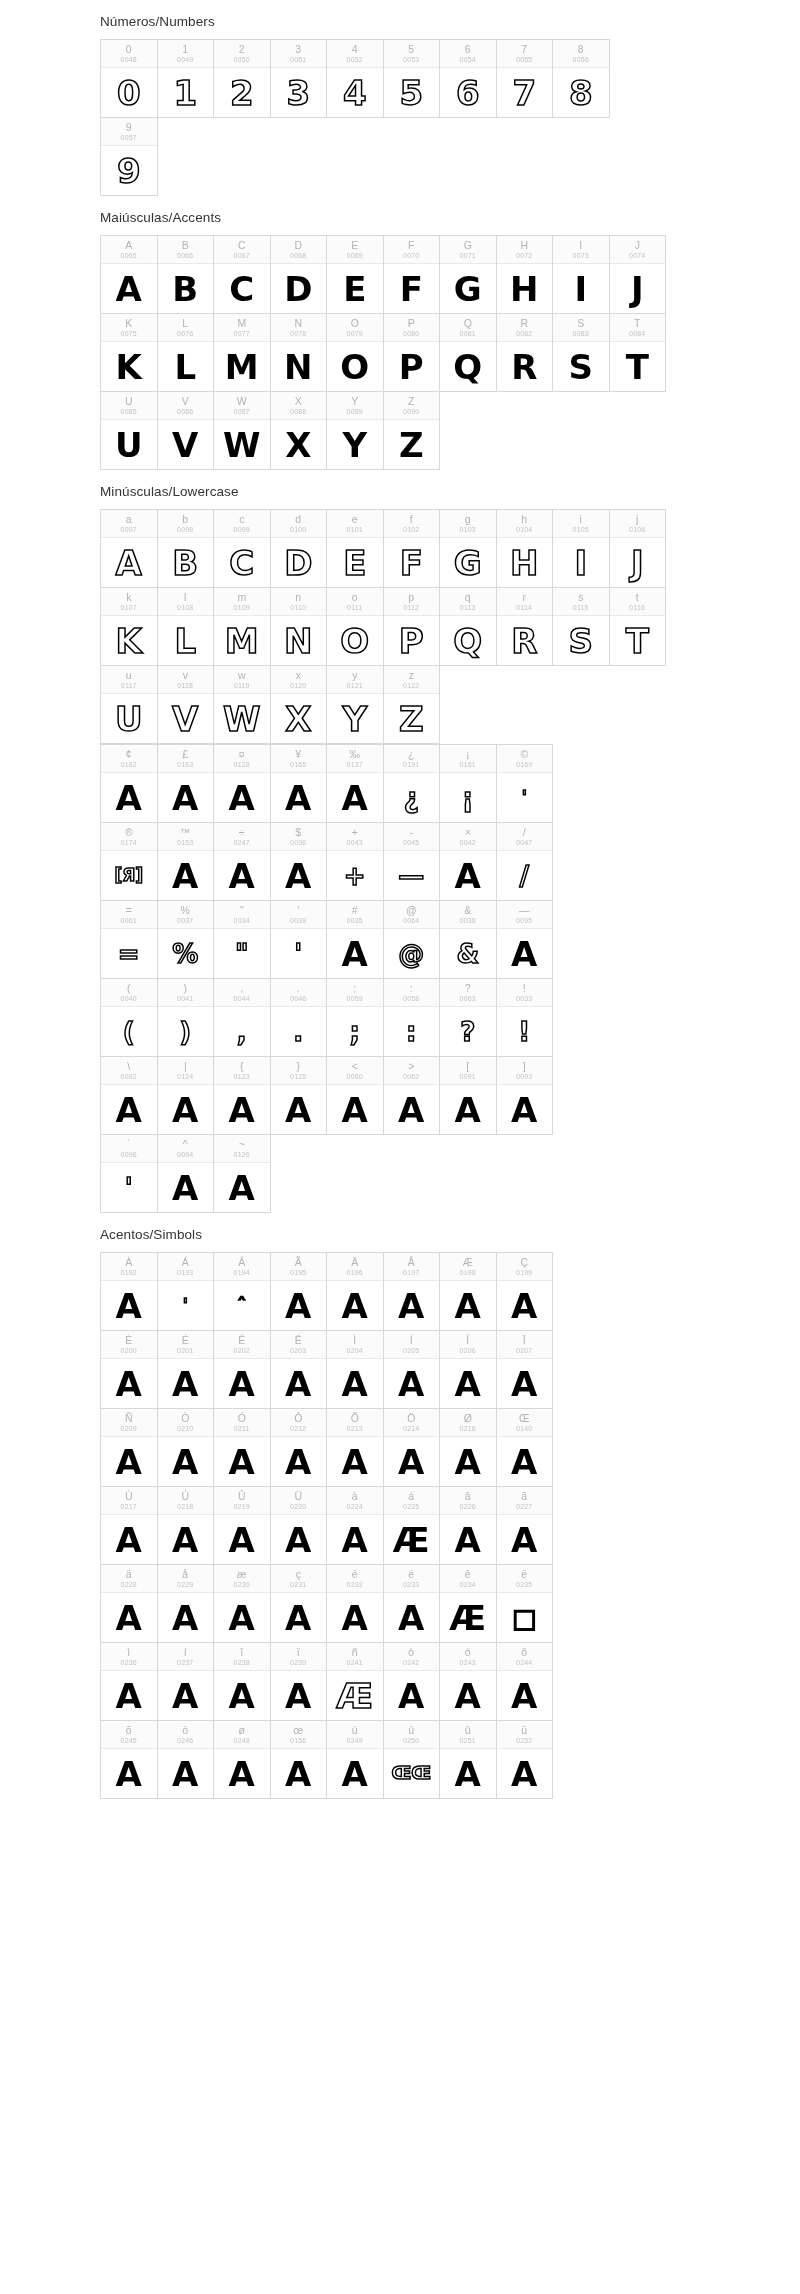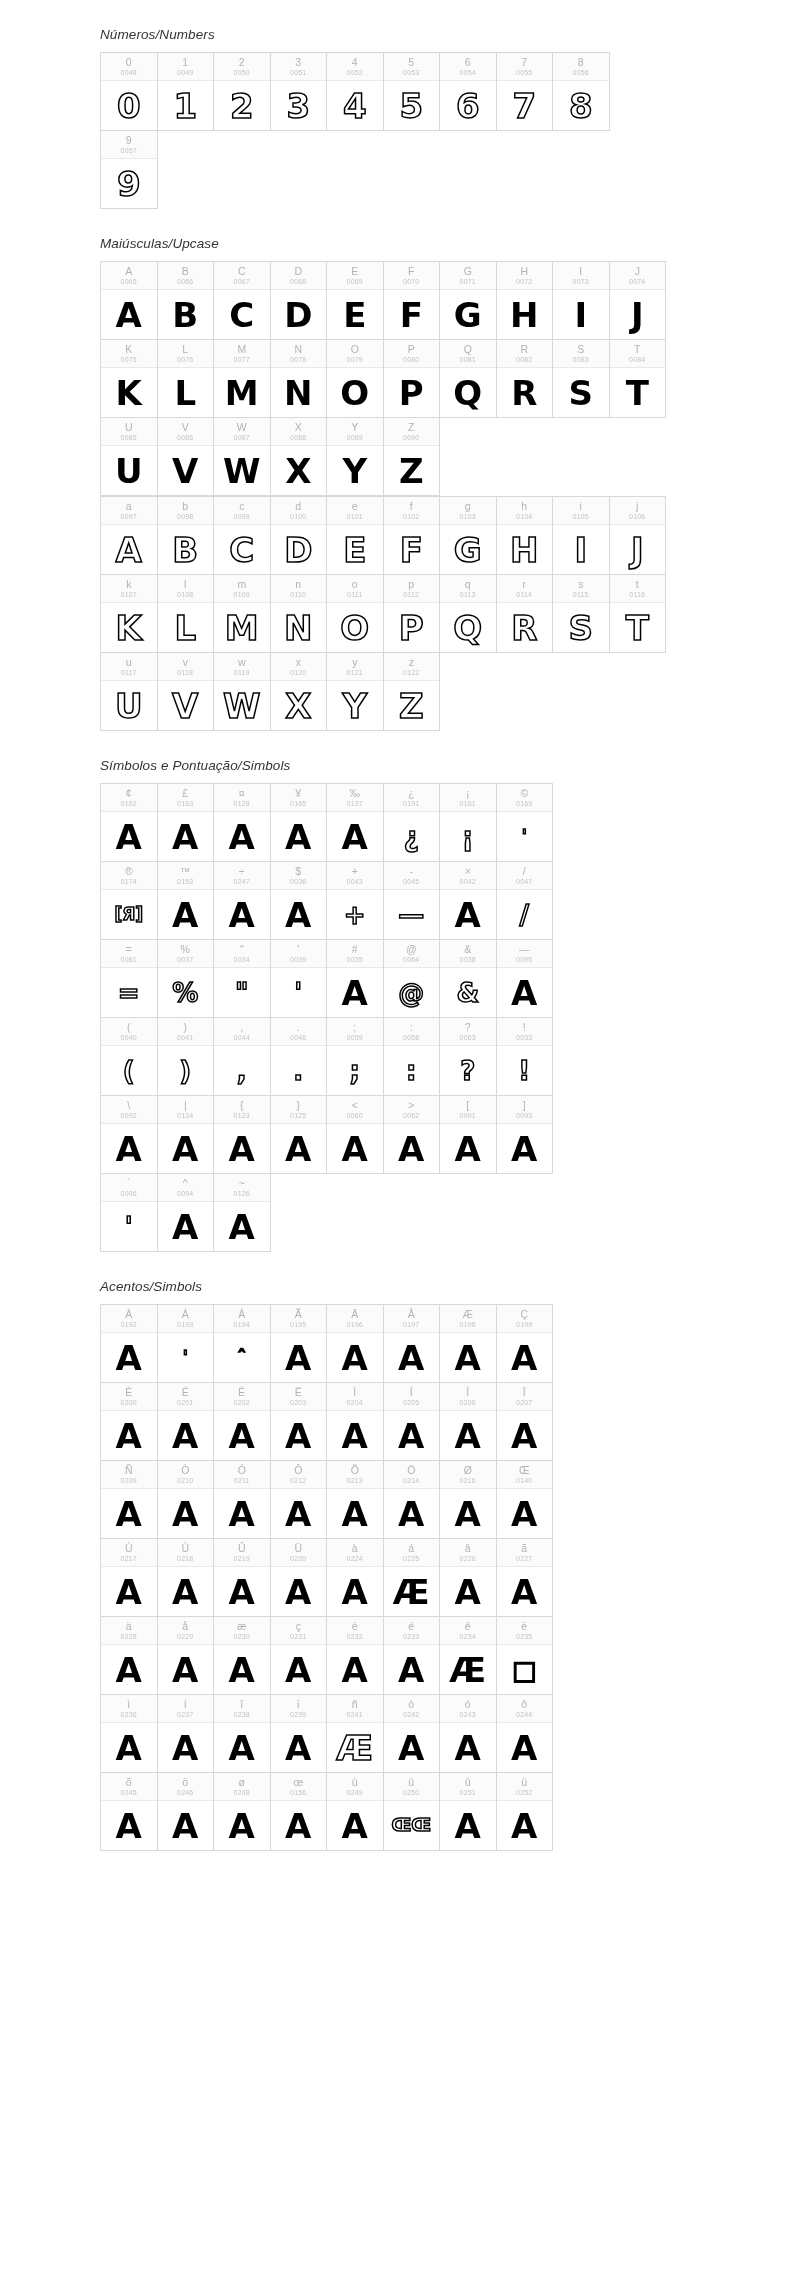--- a/index.html
+++ b/index.html
@@ -18,23 +18,22 @@
     padding: 0 0 20px 0;
   }
   .section {
     margin: 0 0 0 0;
   }
   .section-title {
     font-size: 13.5px;
     color: #333333;
     font-weight: normal;
     margin: 0;
-    padding: 27px 0 10px 100px;
+    padding: 14px 0 10px 100px;
     letter-spacing: 0.1px;
-    font-style: italic;
   }
   .grid {
     margin-left: 100px;
     display: flex;
     flex-wrap: wrap;
     width: 566px;
     border-left: 1px solid #d8d8d8;
     border-top: 1px solid #d8d8d8;
     box-sizing: border-box;
   }
@@ -226,21 +225,21 @@
             <div class="cell-head"></div>
             <div class="cell-glyph"></div>
           </div>
           <div class="cell empty">
             <div class="cell-head"></div>
             <div class="cell-glyph"></div>
           </div>
         </div>
       </div>
       <div class="section">
-        <div class="section-title">Maiúsculas/Upcase</div>
+        <div class="section-title">Maiúsculas/Accents</div>
         <div class="grid">
           <div class="cell">
             <div class="cell-head">
               <div class="ch-label">A</div>
               <div class="ch-code">0065</div>
             </div>
             <div class="cell-glyph">
               <div class="glyph">A</div>
             </div>
           </div>
@@ -481,20 +480,21 @@
             <div class="cell-head"></div>
             <div class="cell-glyph"></div>
           </div>
           <div class="cell empty">
             <div class="cell-head"></div>
             <div class="cell-glyph"></div>
           </div>
         </div>
       </div>
       <div class="section">
+        <div class="section-title">Minúsculas/Lowercase</div>
         <div class="grid">
           <div class="cell">
             <div class="cell-head">
               <div class="ch-label">a</div>
               <div class="ch-code">0097</div>
             </div>
             <div class="cell-glyph">
               <div class="glyph outline">A</div>
             </div>
           </div>
@@ -735,21 +735,20 @@
             <div class="cell-head"></div>
             <div class="cell-glyph"></div>
           </div>
           <div class="cell empty">
             <div class="cell-head"></div>
             <div class="cell-glyph"></div>
           </div>
         </div>
       </div>
       <div class="section">
-        <div class="section-title">Símbolos e Pontuação/Simbols</div>
         <div class="grid" style="width: 453px;">
           <div class="cell">
             <div class="cell-head">
               <div class="ch-label">¢</div>
               <div class="ch-code">0162</div>
             </div>
             <div class="cell-glyph">
               <div class="glyph">A</div>
             </div>
           </div>

